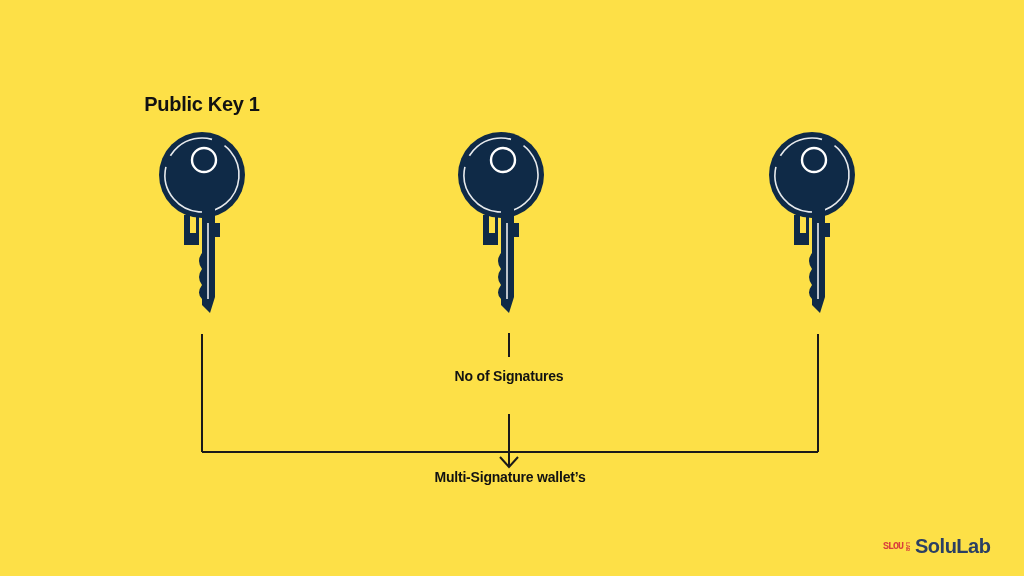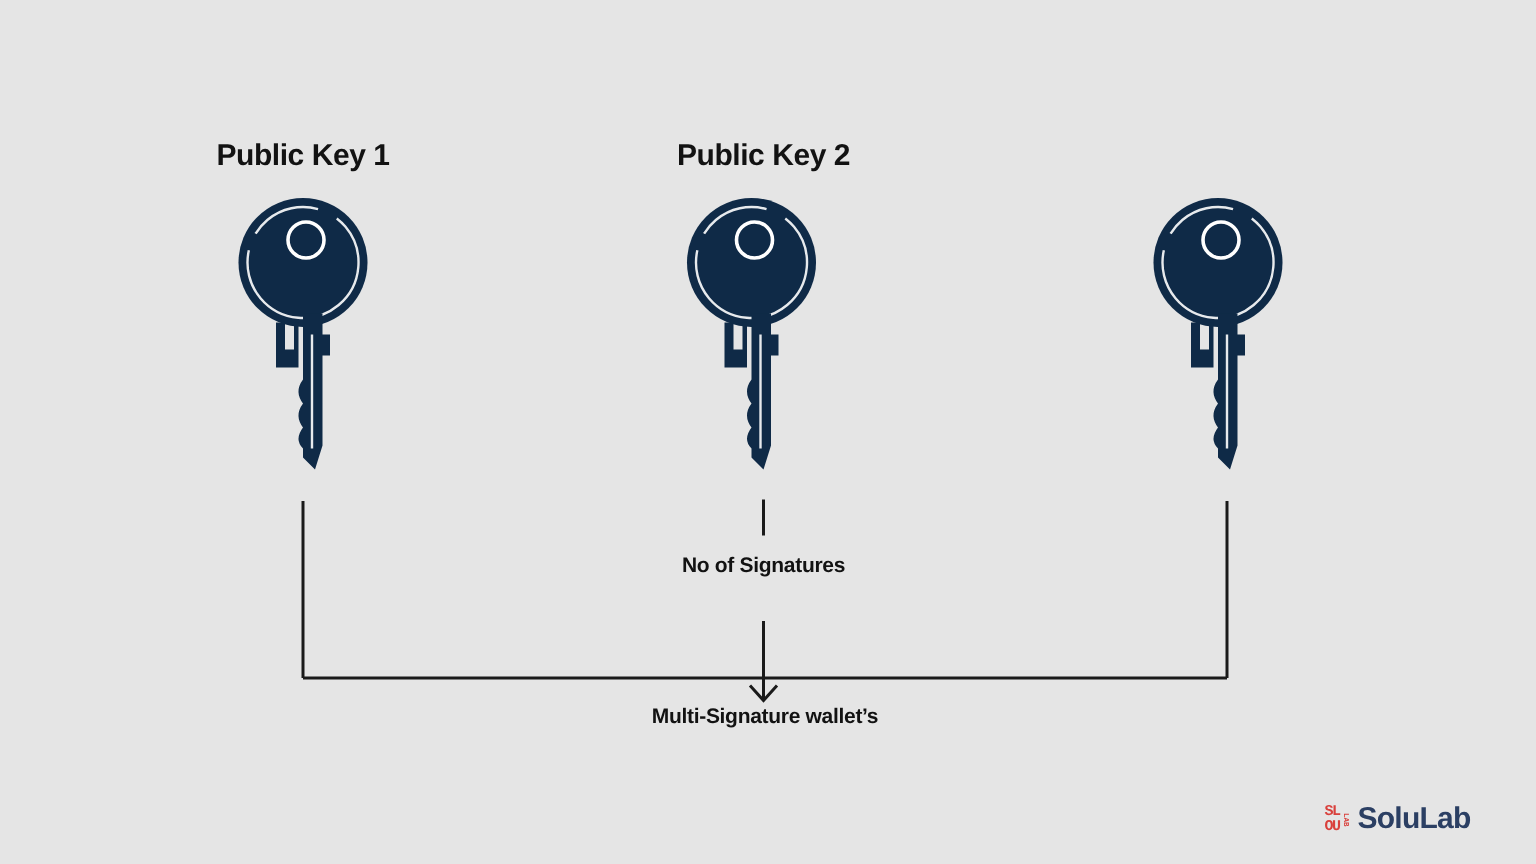--- a/index.html
+++ b/index.html
@@ -9,21 +9,21 @@
     --text-black:#121212;
     --logo-red:#d9403c;
     --logo-navy:#2b3f63;
   }
   *{margin:0;padding:0;box-sizing:border-box;}
   html,body{background:#fff;}
   body{font-family:"Liberation Sans",sans-serif;}
   .canvas{
     position:relative;
     width:1024px;height:576px;
-    background:#e5e5e5;
+    background:#fde047;
     overflow:hidden;
   }
   .key-label{
     position:absolute;
     top:93px;
     width:190px;
     text-align:center;
     font-size:20px;
     font-weight:bold;
     letter-spacing:-0.3px;
@@ -68,21 +68,21 @@
     align-items:center;
     gap:6px;
   }
   .logo-mark{
     display:flex;
     align-items:center;
     color:var(--logo-red);
   }
   .logo-mark-main{
     display:flex;
-    flex-direction:column;
+    flex-direction:row;
     font-family:"Liberation Mono",monospace;
     font-weight:bold;
     font-size:10px;
     line-height:10px;
     letter-spacing:-1px;
   }
   .logo-mark-side{
     writing-mode:vertical-rl;
     font-family:"Liberation Mono",monospace;
     font-weight:bold;
@@ -118,21 +118,20 @@
                Q39,162 45,154 Q39,146 45,138 Q39,130 45,122 L45,78 Z" fill="var(--key-navy)"></path>
 
       <line x1="51" y1="92" x2="51" y2="168" stroke="rgba(255,255,255,0.9)" stroke-width="1.6"></line>
     </symbol>
   </defs>
 </svg>
 
 <div class="canvas">
 
   <div class="key-label k1">Public Key 1</div>
-  <div class="key-label k2">Public Key 2</div>
 
   <svg class="key-svg k1" viewBox="0 0 90 195">
     <use href="#key-shape"></use>
   </svg>
   <svg class="key-svg k2" viewBox="0 0 90 195">
     <use href="#key-shape"></use>
   </svg>
   <svg class="key-svg k3" viewBox="0 0 90 195">
     <use href="#key-shape"></use>
   </svg>

